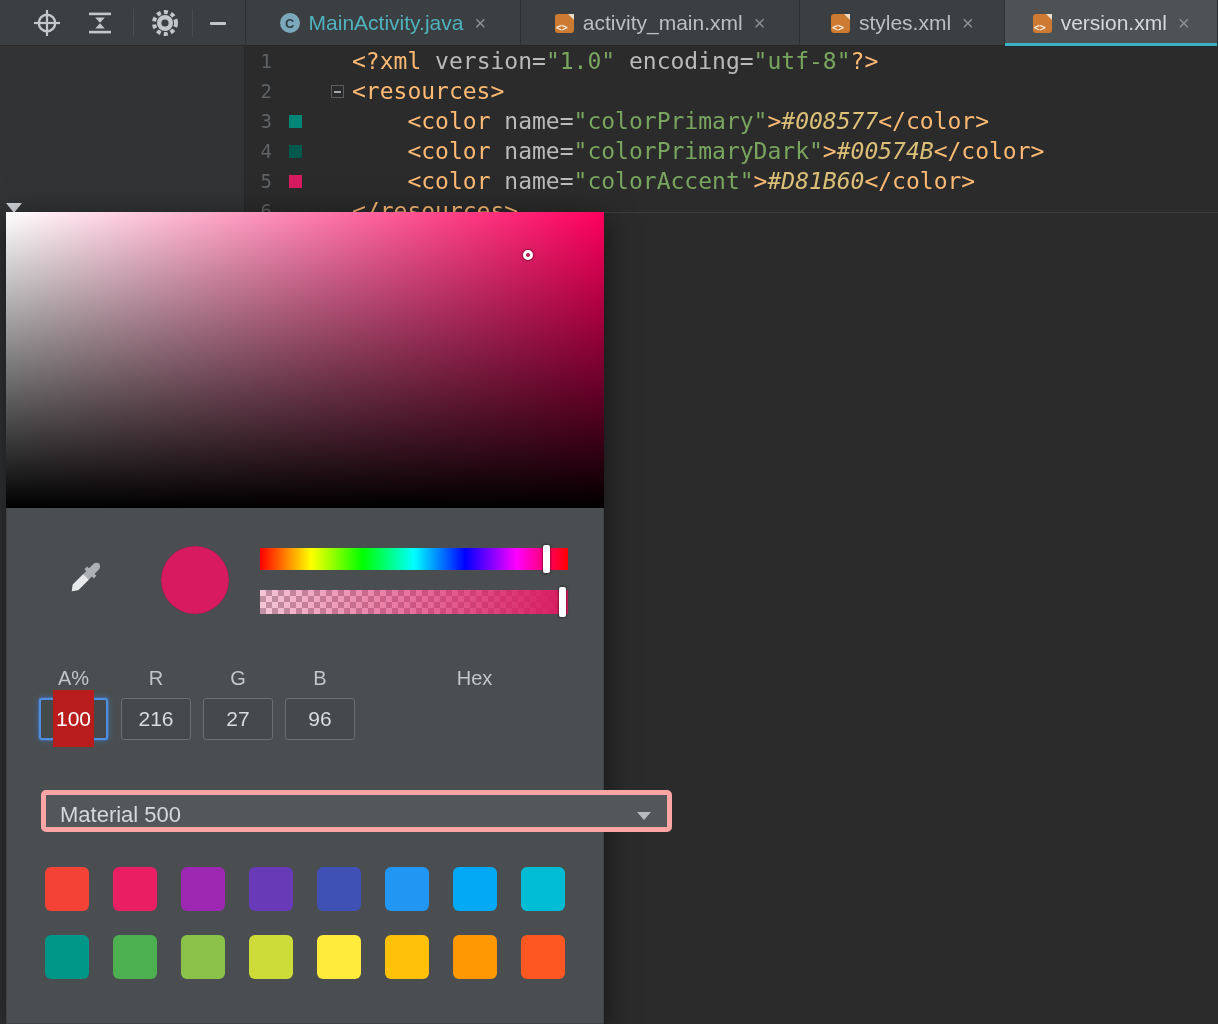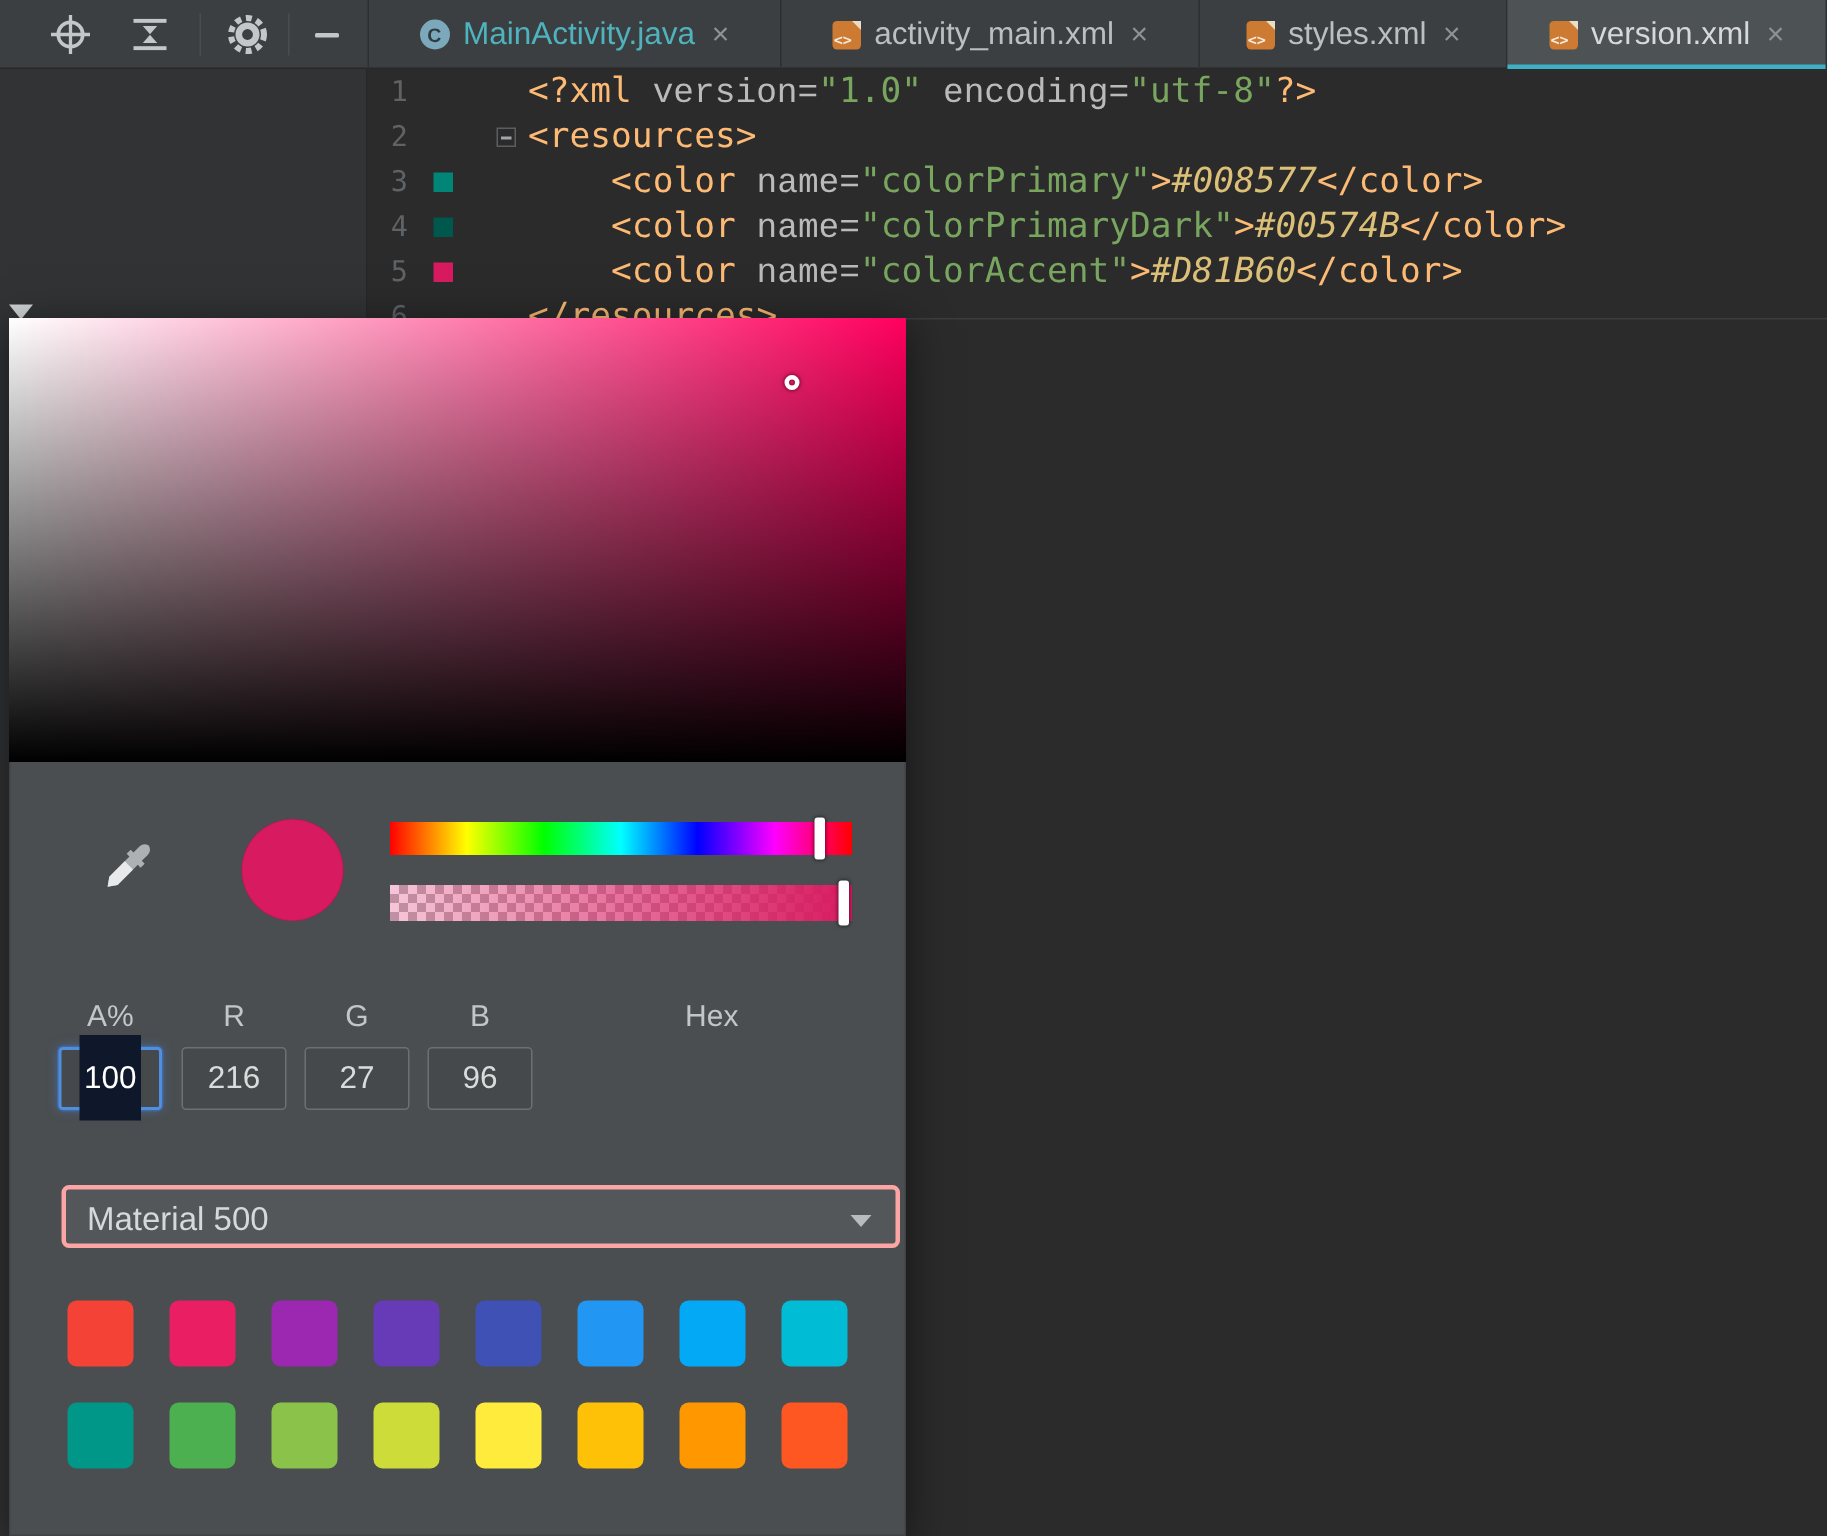--- a/index.html
+++ b/index.html
@@ -94,21 +94,21 @@
   .lfold {
     position:absolute; left:86px; top:9px; width:13px; height:13px;
     border:1px solid #5a5e60; background:#2b2b2b;
   }
   .lfold .fm { position:absolute; left:2px; top:4.5px; width:7px; height:2px; background:#a3a6a8; }
   .lcode {
     position:absolute; left:107px; top:0; line-height:30px; white-space:pre;
     font-family:"DejaVu Sans Mono", monospace; font-size:23px;
   }
   .tk-tag { color:#fdba74;text-align:right; }
-  .tk-attr { color:#bababa;font-family:Liberation Mono, monospace; }
+  .tk-attr { color:#bababa; }
   .tk-str { color:#79a65f; }
   .tk-val { color:#dcc078;font-style:italic; }
   .tk-plain { color:#a9b7c6; }
 
   
   #picker {
     position:absolute; left:6px; top:212px; width:598px; height:812px;
     background:#4a4e50; z-index:20; border:1px solid #404345;
     box-shadow:0 6px 28px rgba(0,0,0,.55);
   }
@@ -145,25 +145,25 @@
   .fgroup { position:absolute; top:450px; }
   .flabel { height:30px; line-height:30px; text-align:center; color:#c3c6c8; font-size:20px; }
   .finput {
     margin-top:5px; height:42px; line-height:40px; border:1px solid #6c7072;
     border-radius:3px; background:#46494b; text-align:center; color:#d9dbdc; font-size:21px;
   }
   .fgroup.focused .finput {
     border:2px solid #4e8fe0; line-height:38px;
     box-shadow:0 0 0 1px rgba(70,130,220,.35), 0 0 7px rgba(70,130,220,.55);
   }
-  .fgroup.focused .finput .fval { background:#0f172a; color:#fff; padding:17px 3px; }
+  .fgroup.focused .finput .fval { background:#b91c1c; color:#fff; padding:17px 3px; }
 
   #palette-select {
-    position:absolute; left:34px; top:577px; width:559px; height:42px;
-    background:#53575a; border:3px solid #fca5a5; border-radius:5px; cursor:pointer;
+    position:absolute; left:34px; top:577px; width:631px; height:42px;
+    background:#53575a; border:5px solid #fca5a5; border-radius:5px; cursor:pointer;
   }
   #palette-select .pstext {
     display:block; line-height:40px; padding-left:14px; font-size:22px; color:#d6d8d9;
   }
   #palette-caret {
     position:absolute; right:16px; top:17px; width:0; height:0;
     border-left:7px solid transparent; border-right:7px solid transparent;
     border-top:8px solid #b9bcbe;
   }
 

